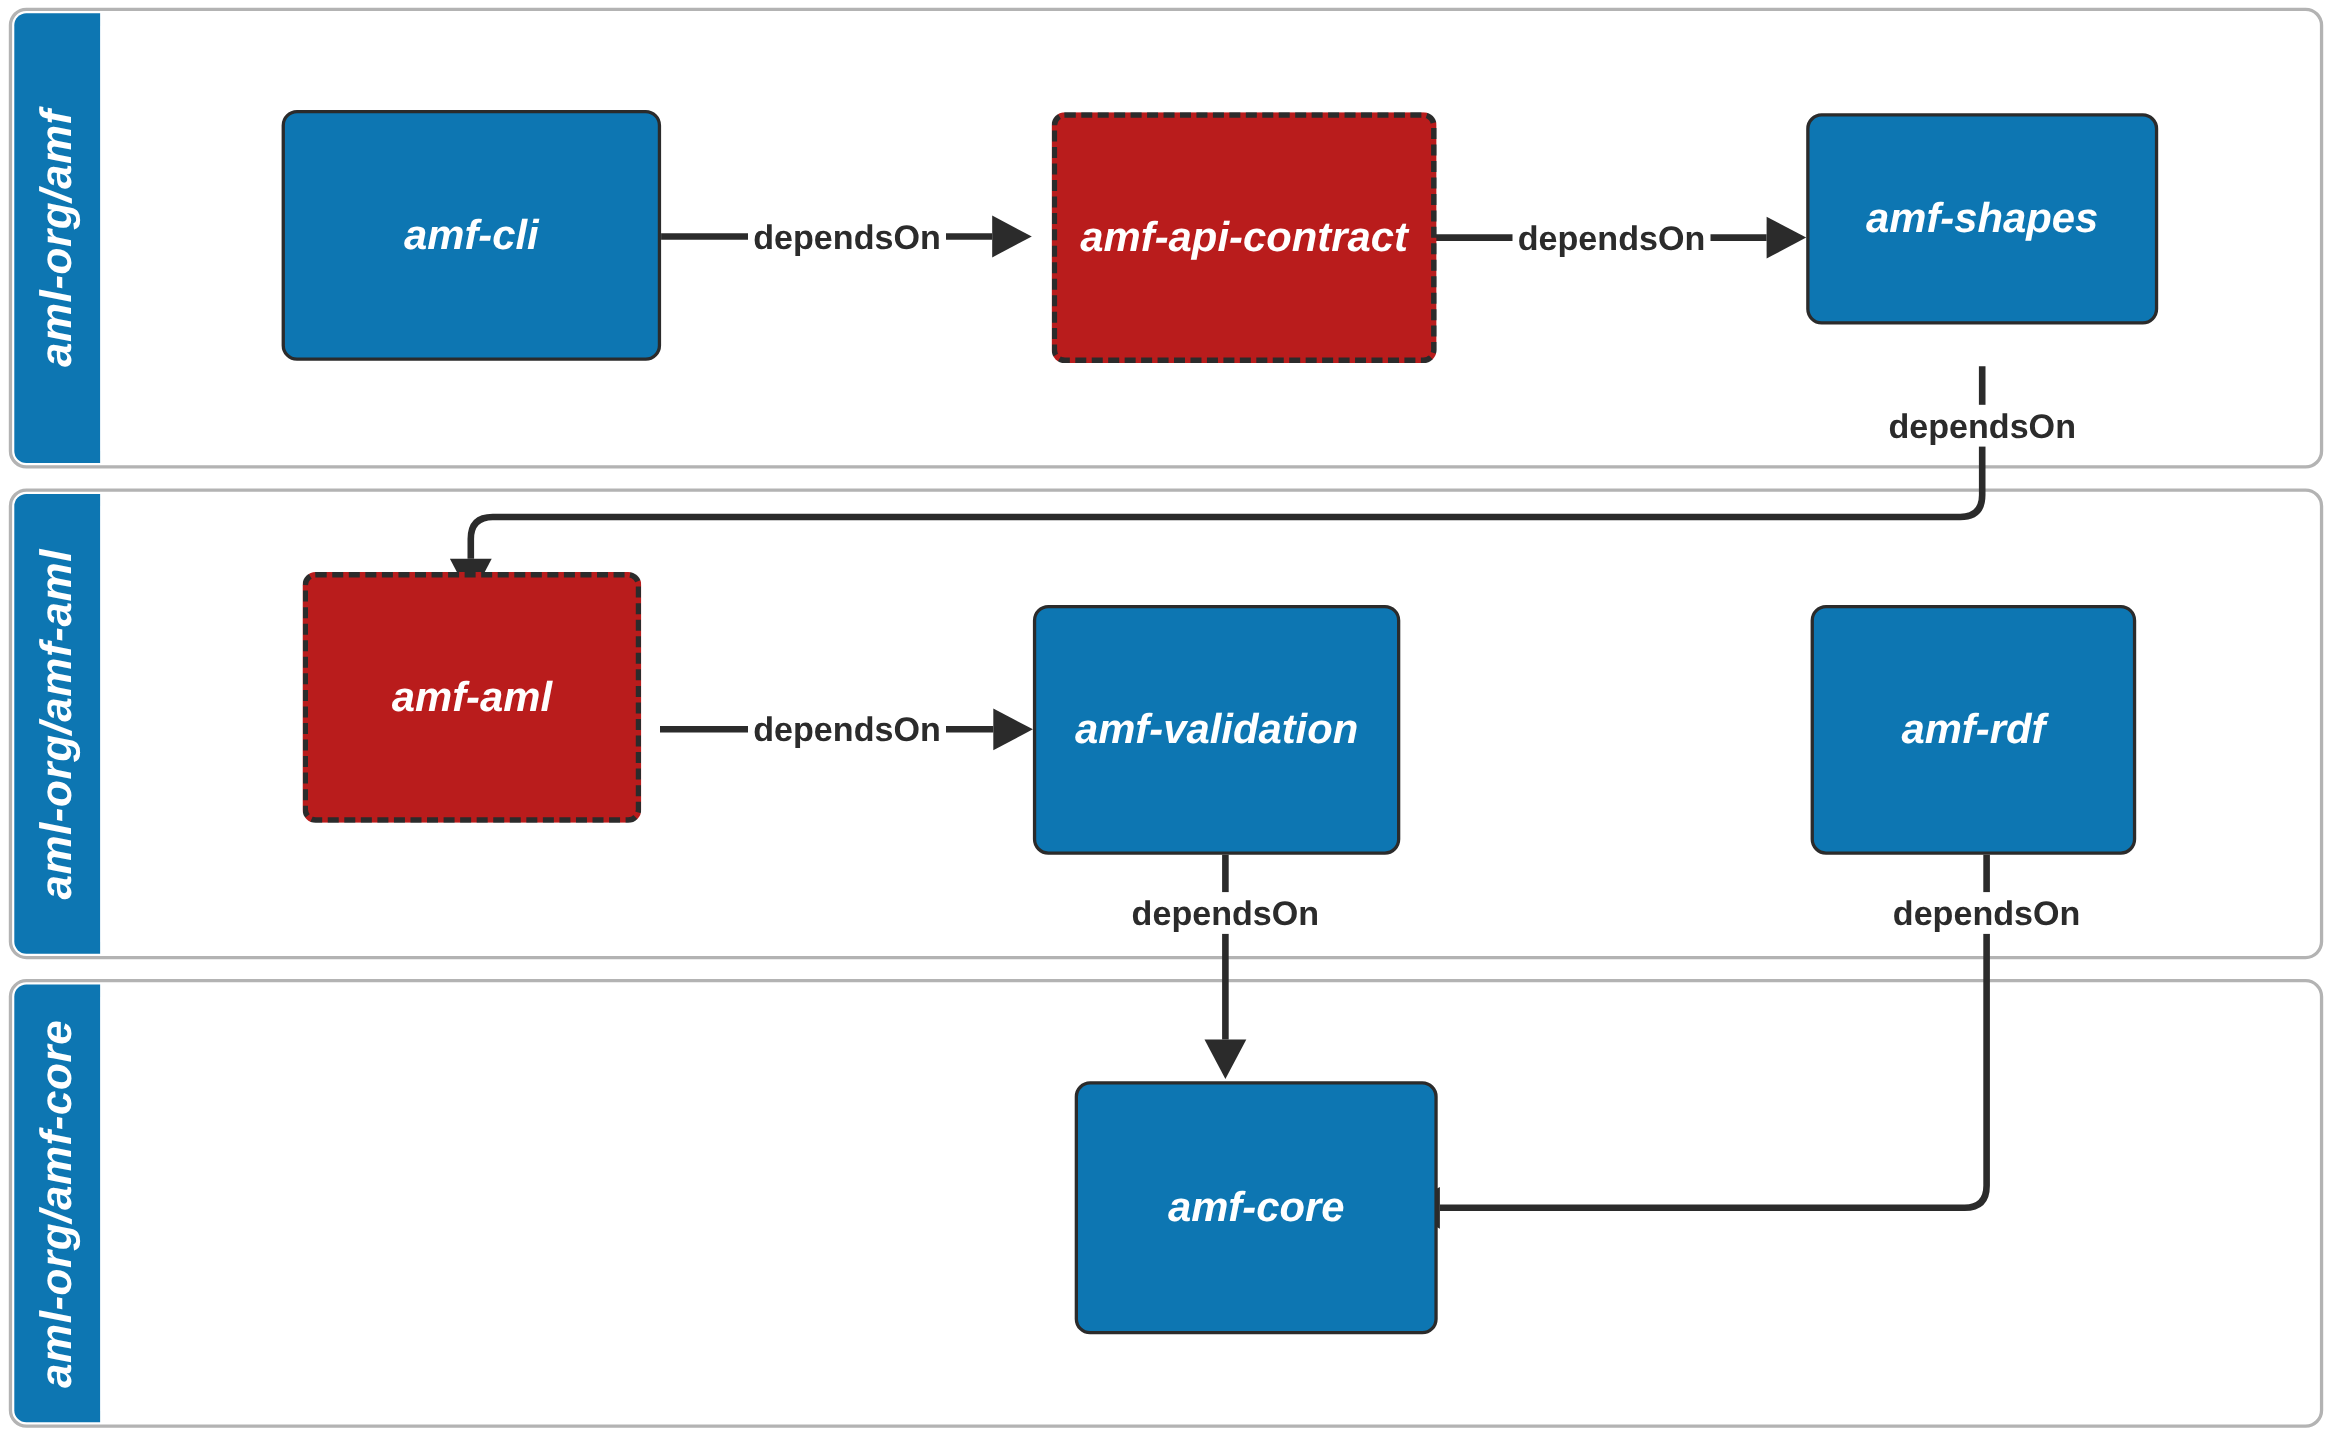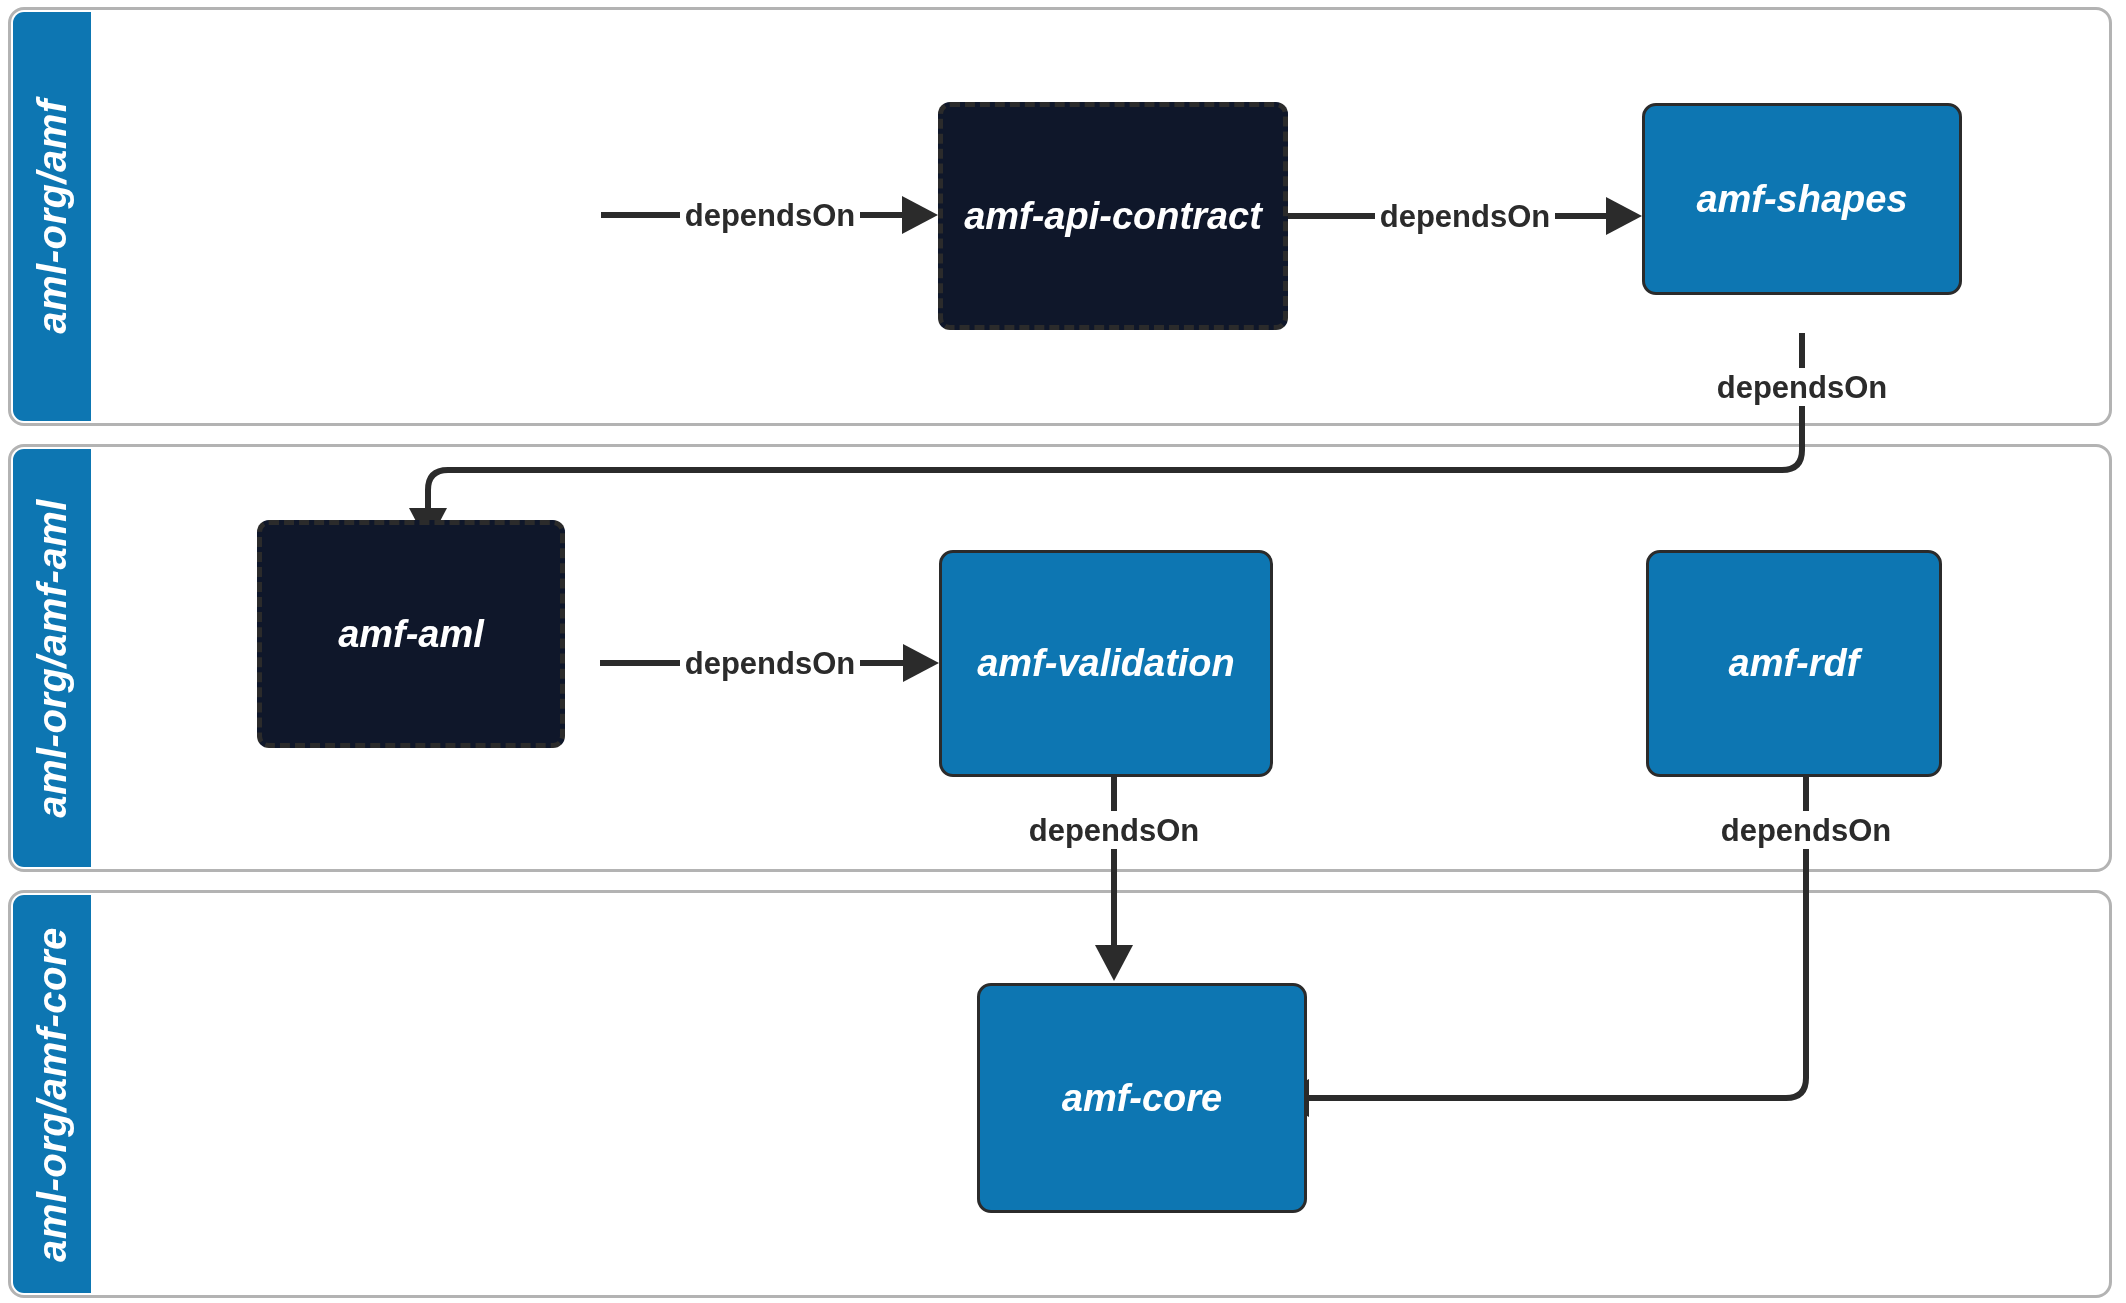--- a/index.html
+++ b/index.html
@@ -58,23 +58,24 @@
     font-weight: bold;
     font-style: italic;
     z-index: 3;
   }
   .node.solid {
     background: #0d76b2;
     border: 3px solid #2b2b2b;
     border-radius: 14px;
   }
   .node.dashed {
-    background: #0f172a;
+    background: #b91c1c;
     border: 5px dashed #2b2b2b;
     border-radius: 12px;
+    margin-left: 18px;
   }
   
   #edges {
     position: absolute;
     inset: 0;
     z-index: 2;
     pointer-events: none;
   }
   .edge-path {
     fill: none;
@@ -143,20 +144,23 @@
     <polygon class="edge-head" points="1114,981 1095,945 1133,945"></polygon>
     <rect class="edge-label-bg" x="1024" y="811" width="180" height="38"></rect>
     <text class="edge-label" x="1114" y="841">dependsOn</text>
 
     <path class="edge-path" d="M1806 777 V1078 Q1806 1098 1786 1098 H1309"></path>
     <polygon class="edge-head" points="1273,1098 1309,1079 1309,1117"></polygon>
     <rect class="edge-label-bg" x="1716" y="811" width="180" height="38"></rect>
     <text class="edge-label" x="1806" y="841">dependsOn</text>
   </svg>
 
+  <div class="node solid" style="left:256px;  top:100px; width:345px; height:228px;">
+    <span>amf-cli</span>
+  </div>
   <div class="node dashed" style="left:938px;  top:102px; width:350px; height:228px;">
     <span>amf-api-contract</span>
   </div>
   <div class="node solid" style="left:1642px; top:103px; width:320px; height:192px;">
     <span>amf-shapes</span>
   </div>
 
   <div class="node dashed" style="left:257px;  top:520px; width:308px; height:228px;">
     <span>amf-aml</span>
   </div>

